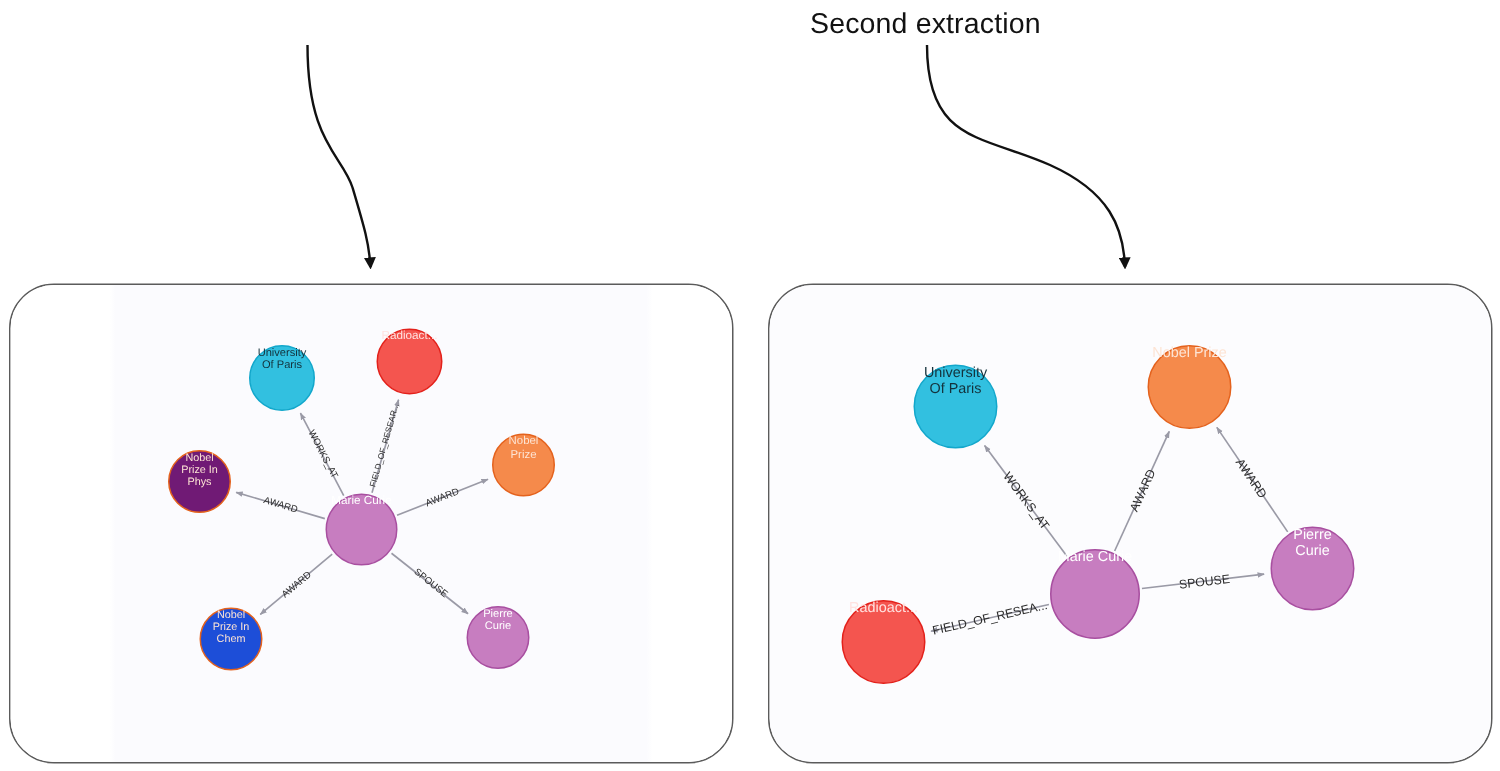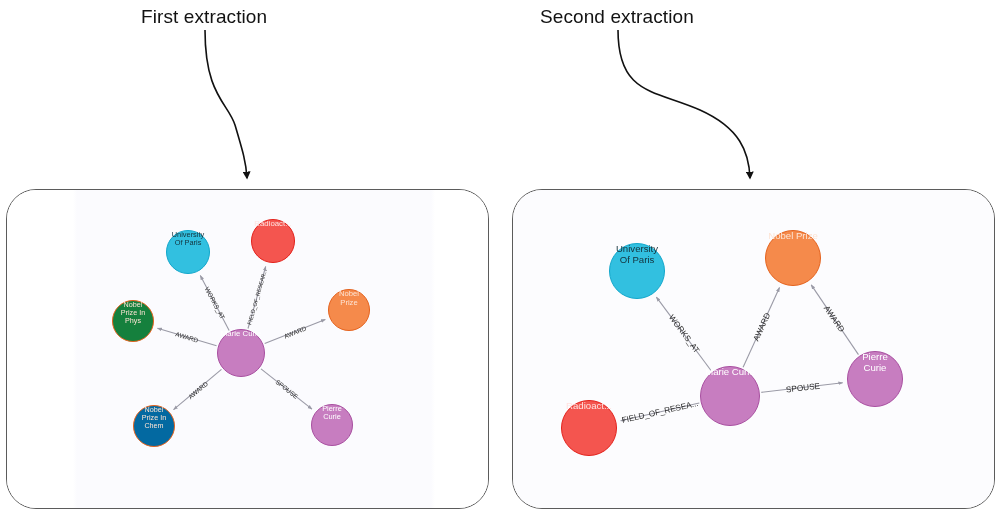--- a/index.html
+++ b/index.html
@@ -88,21 +88,20 @@
     transform-origin: 50% 50%;
     user-select: none;
     background: transparent;
   }
 </style>
 </head>
 <body>
 
 <div id="root">
 
-  <div class="caption" id="caption-first">First extraction</div>
   <div class="caption" id="caption-second">Second extraction</div>
 
   <svg id="annotation-layer" viewBox="0 0 1000 514" xmlns="http://www.w3.org/2000/svg">
     <defs>
       <marker id="annot-arrow" viewBox="0 0 10 10" refX="8" refY="5" markerWidth="5" markerHeight="5" orient="auto-start-reverse">
         <path d="M 0 0 L 10 5 L 0 10 z" fill="#111111"></path>
       </marker>
     </defs>
     <path d="M 205 30 C 205 95, 228 103, 235 125 C 243 152, 246 162, 247 178" fill="none" stroke="#111111" stroke-width="1.6" marker-end="url(#annot-arrow)"></path>
     <path d="M 618 30 C 618 95, 655 90, 700 110 C 740 128, 749 152, 750 178" fill="none" stroke="#111111" stroke-width="1.6" marker-end="url(#annot-arrow)"></path>
@@ -148,30 +147,30 @@
       <div class="edge-label" style="font-size: 6.4px; left: 181px; top: 148px; transform: translate(-50%, -50%) rotate(16.5044deg);">AWARD</div>
       <div class="edge-label" style="font-size: 6.4px; left: 289px; top: 142.5px; transform: translate(-50%, -50%) rotate(-21.7099deg);">AWARD</div>
       <div class="edge-label" style="font-size: 6.4px; left: 191.5px; top: 200.5px; transform: translate(-50%, -50%) rotate(-39.9994deg);">AWARD</div>
       <div class="edge-label" style="font-size: 6.4px; left: 280.5px; top: 200px; transform: translate(-50%, -50%) rotate(38.3514deg);">SPOUSE</div>
       <div class="node" style="left: 182px; top: 63px; width: 44px; height: 44px; background: rgb(50, 192, 224); border: 1.5px solid rgb(18, 167, 203); color: rgb(20, 50, 60); font-size: 7.4px;">
         <span class="node-label">University Of Paris</span>
       </div>
       <div class="node" style="left: 267px; top: 52px; width: 44px; height: 44px; background: rgb(244, 85, 79); border: 1.5px solid rgb(227, 33, 27); color: rgb(255, 226, 224); font-size: 7.8px;">
         <span class="node-label">Radioact...</span>
       </div>
-      <div class="node" style="left: 127px; top: 132px; width: 42px; height: 42px; background: #15803d; border: 1.5px solid rgb(228, 98, 29); color: rgb(253, 228, 212); font-size: 7.2px;">
+      <div class="node" style="left: 127px; top: 132px; width: 42px; height: 42px; background: #701a75; border: 1.5px solid rgb(228, 98, 29); color: rgb(253, 228, 212); font-size: 7.2px;">
         <span class="node-label">Nobel Prize In Phys</span>
       </div>
       <div class="node" style="left: 343px; top: 121px; width: 42px; height: 42px; background: rgb(245, 138, 75); border: 1.5px solid rgb(228, 98, 29); color: rgb(253, 228, 212); font-size: 7.6px;">
         <span class="node-label">Nobel Prize</span>
       </div>
       <div class="node" style="left: 235px; top: 164px; width: 48px; height: 48px; background: rgb(199, 125, 192); border: 1.5px solid rgb(168, 79, 160); color: rgb(255, 255, 255); font-size: 7.8px;">
         <span class="node-label">Marie Curie</span>
       </div>
-      <div class="node" style="left: 148px; top: 237px; width: 42px; height: 42px; background: #0369a1; border: 1.5px solid rgb(228, 98, 29); color: rgb(253, 228, 212); font-size: 7.2px;">
+      <div class="node" style="left: 148px; top: 237px; width: 42px; height: 42px; background: #1d4ed8; border: 1.5px solid rgb(228, 98, 29); color: rgb(253, 228, 212); font-size: 7.2px;">
         <span class="node-label">Nobel Prize In Chem</span>
       </div>
       <div class="node" style="left: 326px; top: 236px; width: 42px; height: 42px; background: rgb(199, 125, 192); border: 1.5px solid rgb(168, 79, 160); color: rgb(255, 255, 255); font-size: 7.4px;">
         <span class="node-label">Pierre Curie</span>
       </div>
     </div>
   <div id="nodes-second" style="position:absolute; left:512px; top:189px; width:483px; height:320px;">
       <div class="edge-label" style="font-size: 8.2px; left: 171.5px; top: 144.5px; transform: translate(-50%, -50%) rotate(53.3508deg);">WORKS_AT</div>
       <div class="edge-label" style="font-size: 8.2px; left: 249.5px; top: 138px; transform: translate(-50%, -50%) rotate(-65.4623deg);">AWARD</div>
       <div class="edge-label" style="font-size: 8.2px; left: 322px; top: 129.5px; transform: translate(-50%, -50%) rotate(55.8751deg);">AWARD</div>

